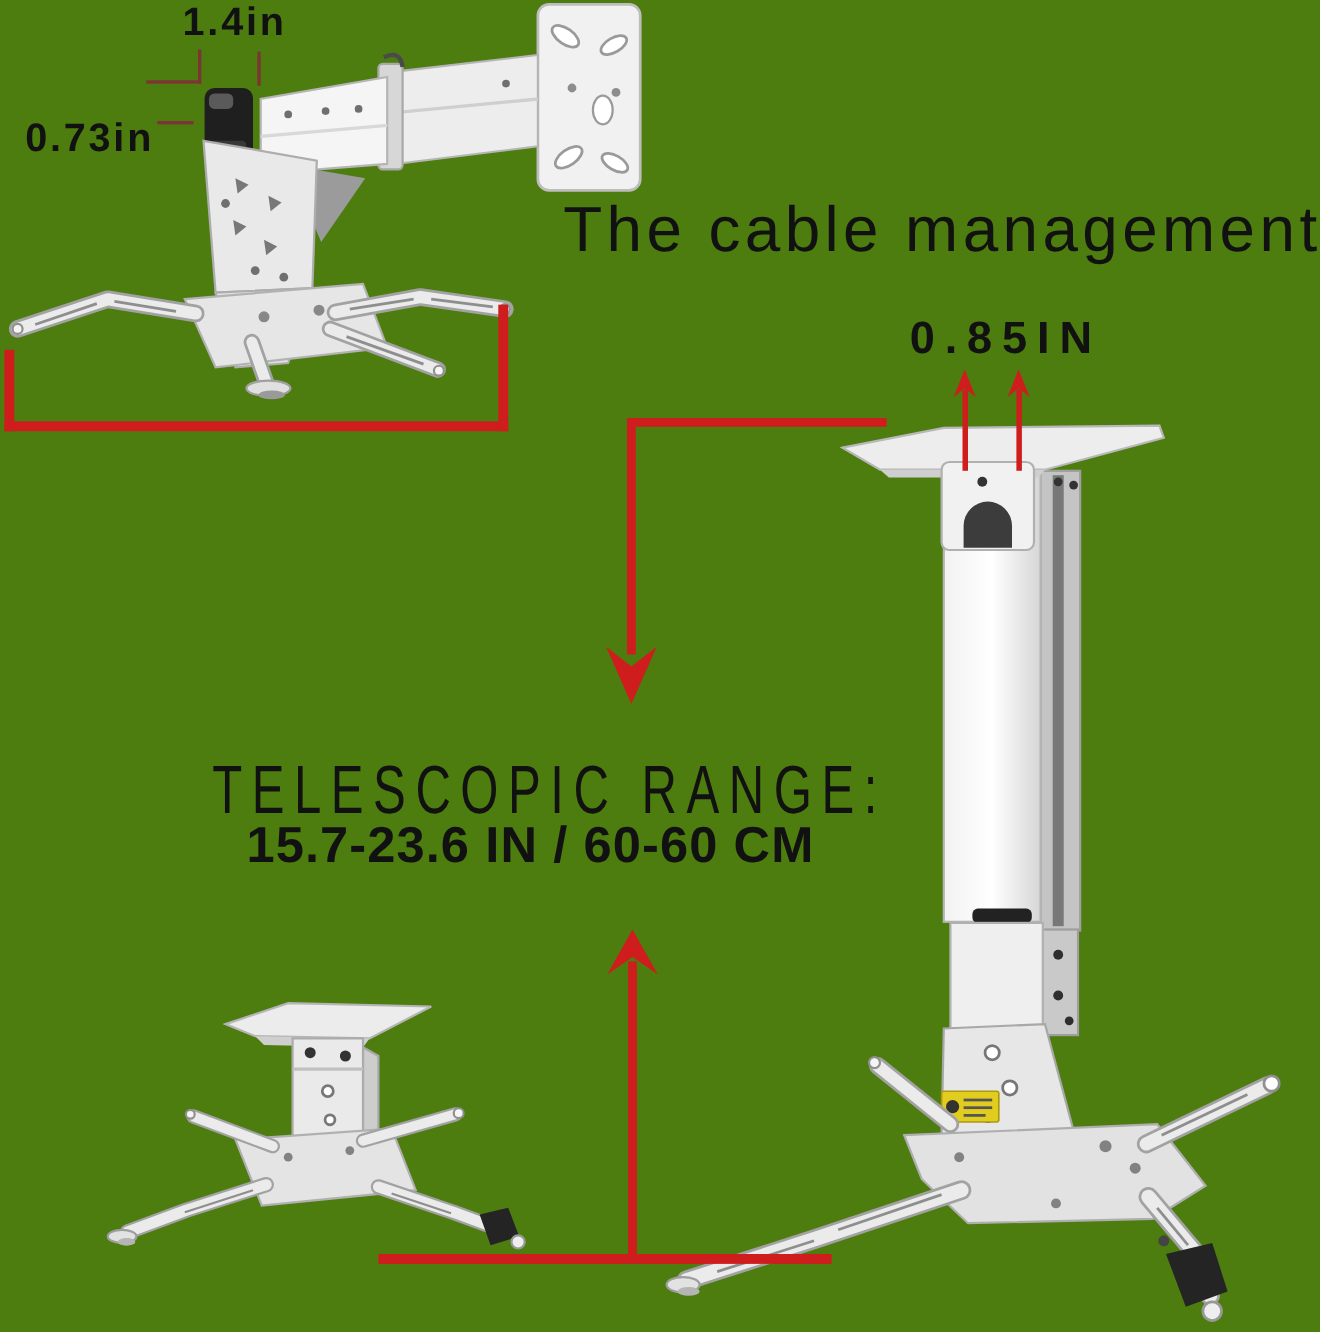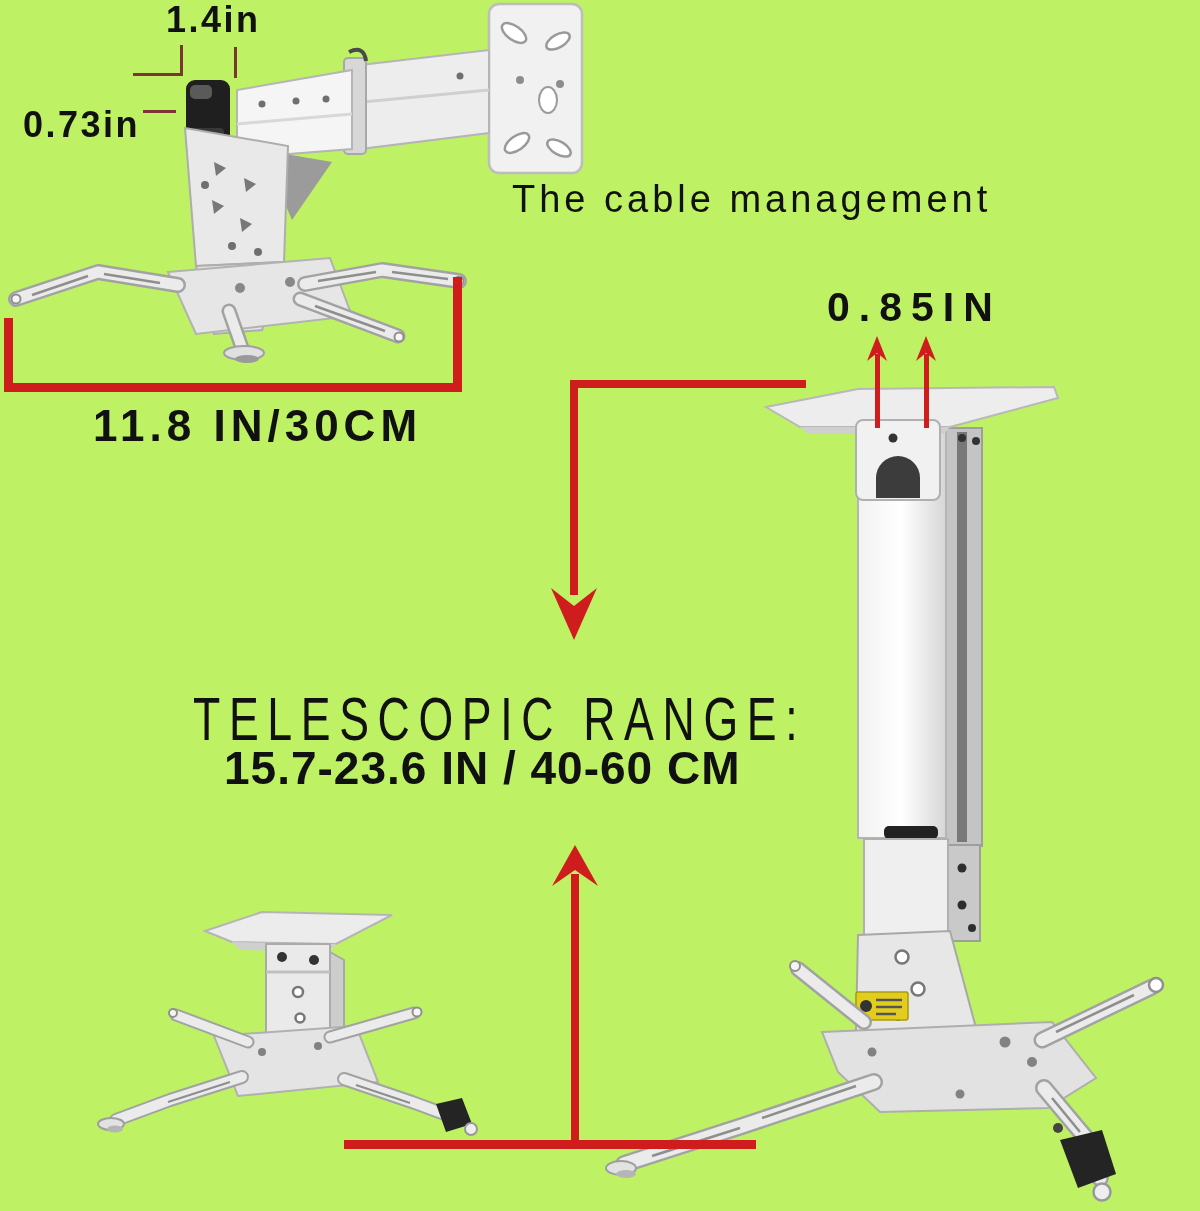--- a/index.html
+++ b/index.html
@@ -4,32 +4,32 @@
 <style>
   :root{
     --annotation-red:#cf1d1d;
     --leader-maroon:#7d3434;
     --text-black:#111111;
     --label-yellow:#e2cd1e;
     --product-silver:#ececec;
   }
   html,body{margin:0;padding:0;background:#ffffff;}
   #canvas{
-    position:relative;width:1200px;height:1211px;background:#bef264;
+    position:relative;width:1200px;height:1211px;background:#4d7c0f;
     overflow:hidden;font-family:"Liberation Sans",sans-serif;color:var(--text-black);
   }
   #art{position:absolute;left:0;top:0;}
   .red-fill{fill:var(--annotation-red);}
   .maroon-fill{fill:var(--leader-maroon);}
   .yellow-fill{fill:var(--label-yellow);}
   .txt{position:absolute;line-height:1;white-space:nowrap;color:var(--text-black);}
   .t-armw{left:166px;top:2px;font-size:36px;font-weight:bold;letter-spacing:2.5px;}
   .t-clamp{left:23px;top:72px;font-size:36px;font-weight:bold;letter-spacing:2.5px;margin-top:35px;}
   .t-base{left:93px;top:404px;font-size:44px;font-weight:bold;letter-spacing:5px;}
-  .t-cable{left:512px;top:180px;font-size:38px;font-weight:400;letter-spacing:4px;}
+  .t-cable{left:512px;top:180px;font-size:58px;font-weight:400;letter-spacing:4px;}
   .t-polew{left:827px;top:287px;font-size:41px;font-weight:bold;letter-spacing:9px;}
   .t-telelabel{left:193px;top:688px;font-size:62px;font-weight:400;letter-spacing:12px;
                transform:scaleX(0.72);transform-origin:left top;}
   .t-televalue{left:224px;top:745px;font-size:46px;font-weight:bold;letter-spacing:1px;}
 </style>
 </head>
 <body>
 
 <div id="canvas">
 
@@ -266,18 +266,17 @@
     <g>
       <rect class="maroon-fill" x="180" y="45" width="3" height="31"></rect>
       <rect class="maroon-fill" x="133" y="73" width="50" height="3"></rect>
       <rect class="maroon-fill" x="234" y="47" width="3" height="31"></rect>
       <rect class="maroon-fill" x="143" y="110" width="33" height="3"></rect>
     </g>
   </svg>
 
   <div class="txt t-armw">1.4in</div>
   <div class="txt t-clamp">0.73in</div>
-  <div class="txt t-base">11.8 IN/30CM</div>
   <div class="txt t-cable">The cable management</div>
   <div class="txt t-polew">0.85IN</div>
   <div class="txt t-telelabel">TELESCOPIC RANGE:</div>
-  <div class="txt t-televalue">15.7-23.6 IN / 40-60 CM</div>
+  <div class="txt t-televalue">15.7-23.6 IN / 60-60 CM</div>
 </div>
 
 </body></html>

